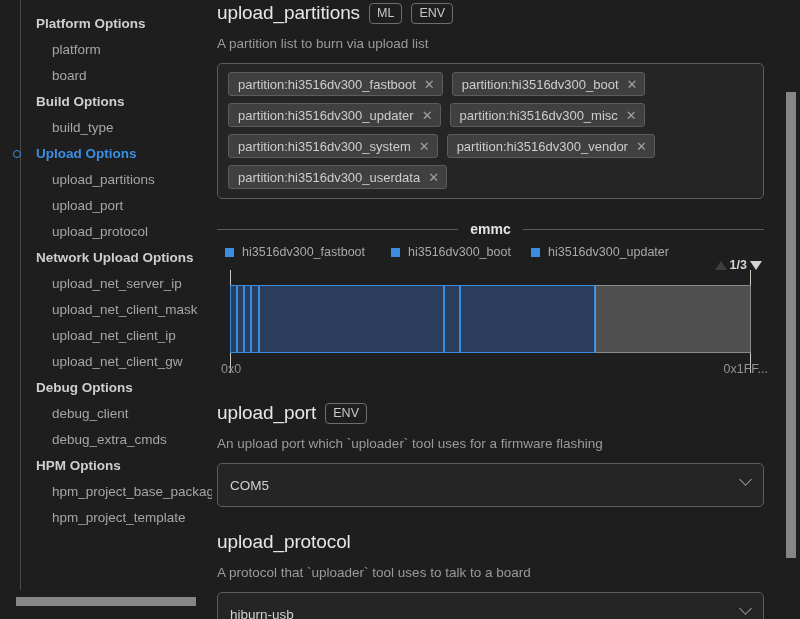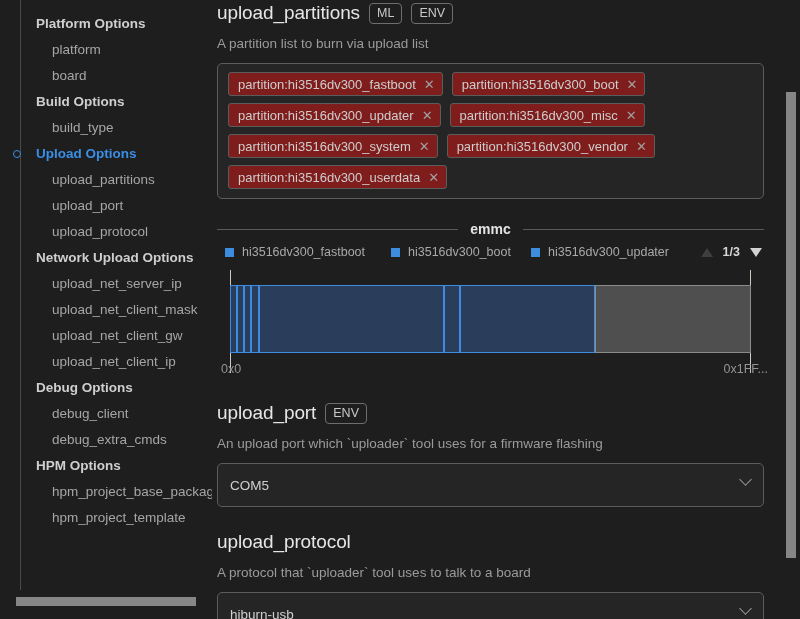--- a/index.html
+++ b/index.html
@@ -141,21 +141,21 @@
     gap: 7px 9px;
   }
   .tag {
     display: inline-flex;
     align-items: center;
     gap: 8px;
     height: 24px;
     padding: 0 7px 0 9px;
     border: 1px solid #5c5c5c;
     border-radius: 3px;
-    background: #7f1d1d;
+    background: #404040;
     font-size: 13px;
     color: #cdcdcd;
     white-space: nowrap;
   }
   .tag-x {
     font-size: 13px;
     color: #a0a0a0;
     line-height: 1;
     cursor: pointer;
   }
@@ -205,24 +205,24 @@
   }
   .legend-item:nth-child(1) { width: 166px; }
   .legend-item:nth-child(2) { width: 140px; }
   .legend-swatch {
     width: 9px; height: 9px;
     background: #3c8ce0;
     display: inline-block;
   }
   .legend-pager {
     position: absolute;
-    right: 2px; top: 0;
-    display: flex;
-    align-items: center;
-    gap: 10px;
+    right: 2px; top: 13px;
+    display: flex;
+    align-items: center;
+    gap: 3px;
     height: 18px;
   }
   .pg-arrow {
     width: 0; height: 0;
     border-left: 6px solid transparent;
     border-right: 6px solid transparent;
   }
   .pg-up { border-bottom: 9px solid #3e3e3e; }
   .pg-down { border-top: 9px solid #d2d2d2; }
   .pg-label {
@@ -323,22 +323,22 @@
         <div class="tree-row leaf"><span>board</span></div>
         <div class="tree-row group"><span>Build Options</span></div>
         <div class="tree-row leaf"><span>build_type</span></div>
         <div class="tree-row group active"><span class="node-dot"></span><span>Upload Options</span></div>
         <div class="tree-row leaf"><span>upload_partitions</span></div>
         <div class="tree-row leaf"><span>upload_port</span></div>
         <div class="tree-row leaf"><span>upload_protocol</span></div>
         <div class="tree-row group"><span>Network Upload Options</span></div>
         <div class="tree-row leaf"><span>upload_net_server_ip</span></div>
         <div class="tree-row leaf"><span>upload_net_client_mask</span></div>
+        <div class="tree-row leaf"><span>upload_net_client_ip</span></div>
         <div class="tree-row leaf"><span>upload_net_client_gw</span></div>
-        <div class="tree-row leaf"><span>upload_net_client_ip</span></div>
         <div class="tree-row group"><span>Debug Options</span></div>
         <div class="tree-row leaf"><span>debug_client</span></div>
         <div class="tree-row leaf"><span>debug_extra_cmds</span></div>
         <div class="tree-row group"><span>HPM Options</span></div>
         <div class="tree-row leaf"><span>hpm_project_base_package</span></div>
         <div class="tree-row leaf"><span>hpm_project_template</span></div>
       </div>
     <div class="hscroll-track">
       <div class="hscroll-thumb"></div>
     </div>

